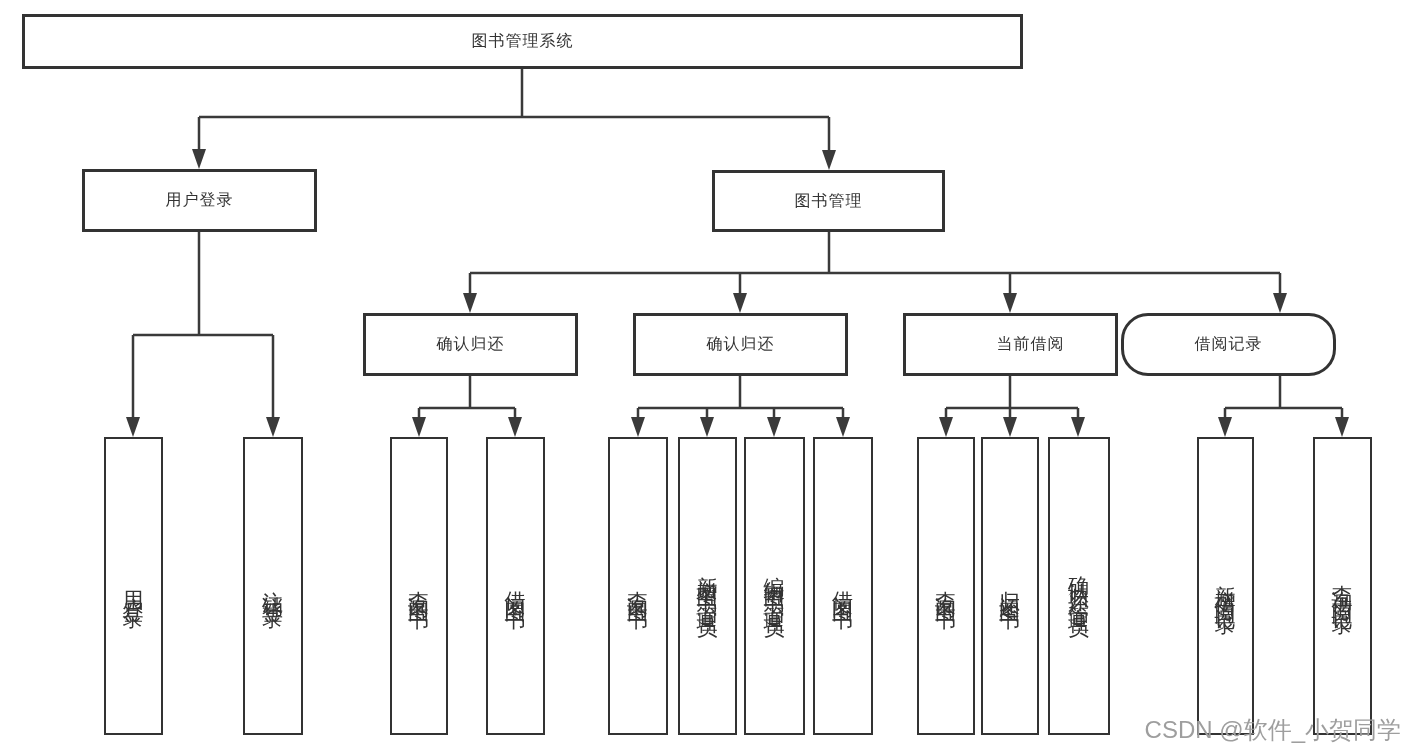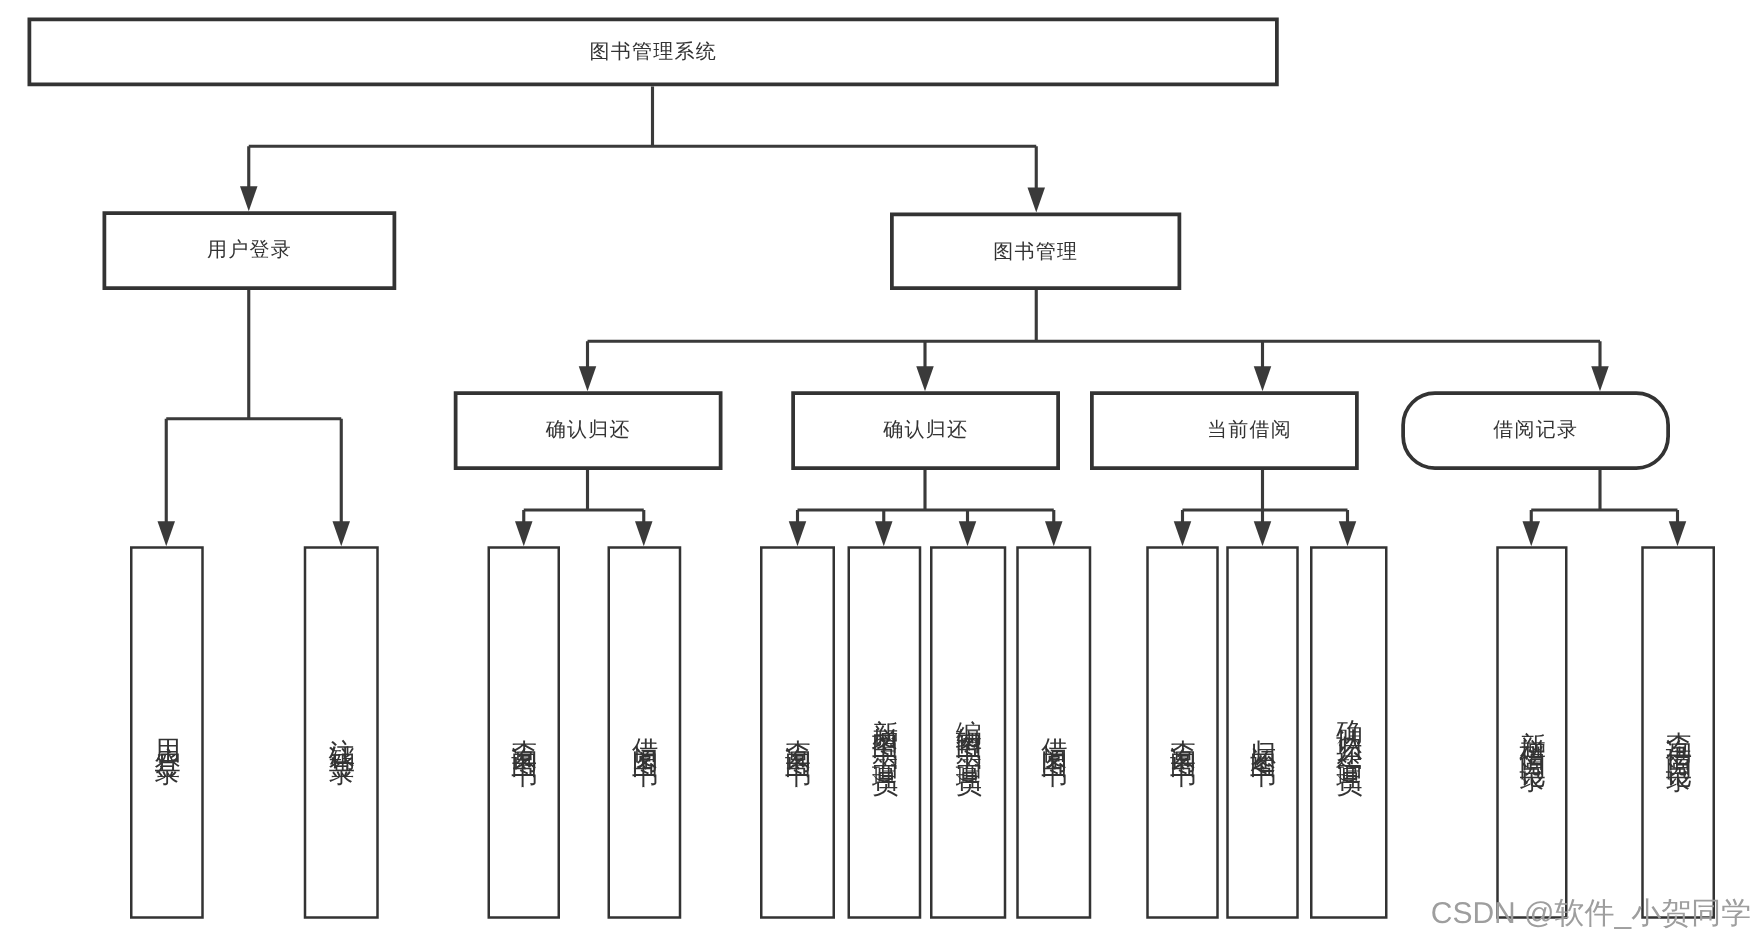--- a/index.html
+++ b/index.html
@@ -109,21 +109,21 @@
   <div class="node hbox" style="left:712px;top:170px;width:233px;height:62px;">
     <span class="label">图书管理</span>
   </div>
 
   <div class="node hbox" style="left:363px;top:313px;width:215px;height:63px;">
     <span class="label">确认归还</span>
   </div>
   <div class="node hbox" style="left:633px;top:313px;width:215px;height:63px;">
     <span class="label">确认归还</span>
   </div>
-  <div class="node hbox" style="left:872px;top:313px;width:215px;height:63px;padding-left:40px;">
+  <div class="node hbox" style="left:903px;top:313px;width:215px;height:63px;padding-left:40px;">
     <span class="label">当前借阅</span>
   </div>
   <div class="node hbox" style="left:1121px;top:313px;width:215px;height:63px;border-radius:27px;">
     <span class="label">借阅记录</span>
   </div>
 
   <div class="node vbox" style="left:104px;top:437px;width:59px;height:298px;">
     <span class="label">用户登录</span>
   </div>
   <div class="node vbox" style="left:243px;top:437px;width:60px;height:298px;">

